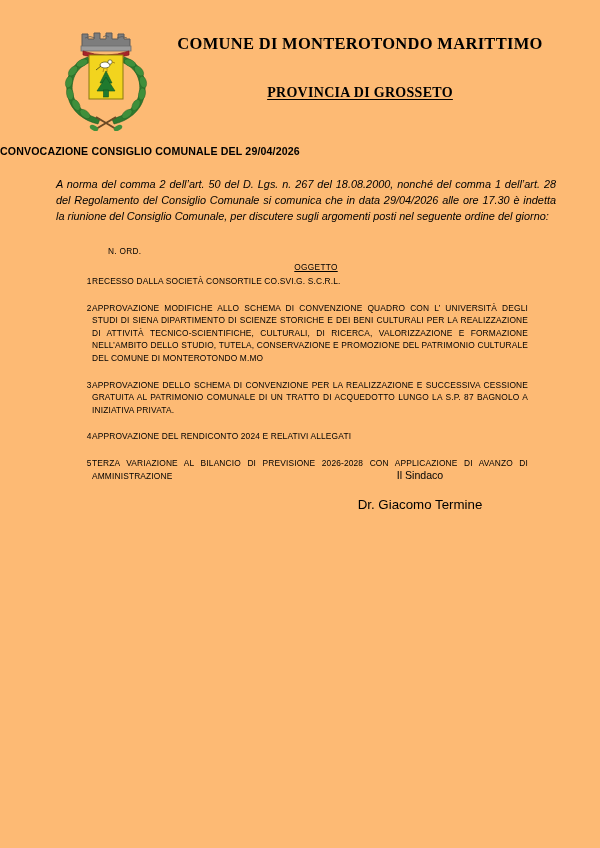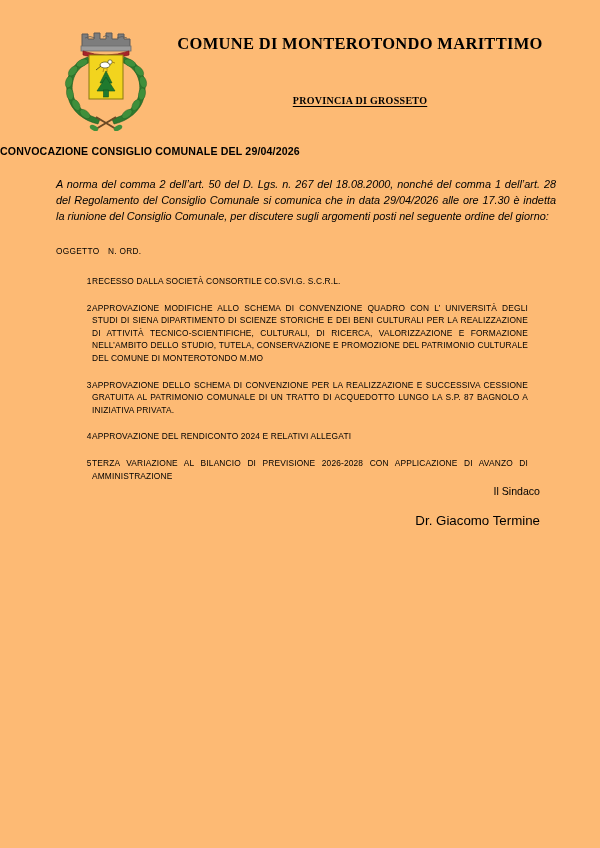--- a/index.html
+++ b/index.html
@@ -54,23 +54,23 @@
     font-weight: bold;
     font-size: 16.5px;
     letter-spacing: 0.3px;
     margin-top: 12px;
     white-space: nowrap;
   }
 
   .title-sub {
     font-family: "Liberation Serif", serif;
     font-weight: bold;
-    font-size: 10px;
+    font-size: 14px;
     letter-spacing: 0.3px;
-    margin-top: 41px;
+    margin-top: 31px;
     text-decoration: underline;
     text-underline-offset: 2px;
     white-space: nowrap;
   }
 
   
   .convocation {
     position: absolute;
     top: 145px;
     left: 0;
@@ -110,22 +110,24 @@
   }
   .agenda-head .col-num {
     position: absolute;
     left: 10px;
     top: 0;
     padding-left: 42px;
   }
   .agenda-head .col-obj {
     position: absolute;
     left: 0;
-    top: 0;
+    top: 16px;
     width: 520px;
+    text-align: center;
+    text-decoration: underline;
   }
 
   .agenda-rows {
     margin-top: 15px;
   }
 
   .agenda-row {
     position: relative;
     display: block;
     margin-bottom: 14px;
@@ -150,24 +152,24 @@
     text-justify: inter-word;
     letter-spacing: 0.15px;
   }
   .agenda-row .row-obj.nojust {
     text-align: left;
   }
 
   
   .signature {
     position: absolute;
-    top: 484px;
+    top: 468px;
     left: 300px;
     width: 240px;
-    text-align: right;
+    text-align: center;
   }
   .sign-role {
     font-size: 10.6px;
     line-height: 15px;
   }
   .sign-name {
     font-size: 13.3px;
     line-height: 20px;
     margin-top: 12px;
   }

